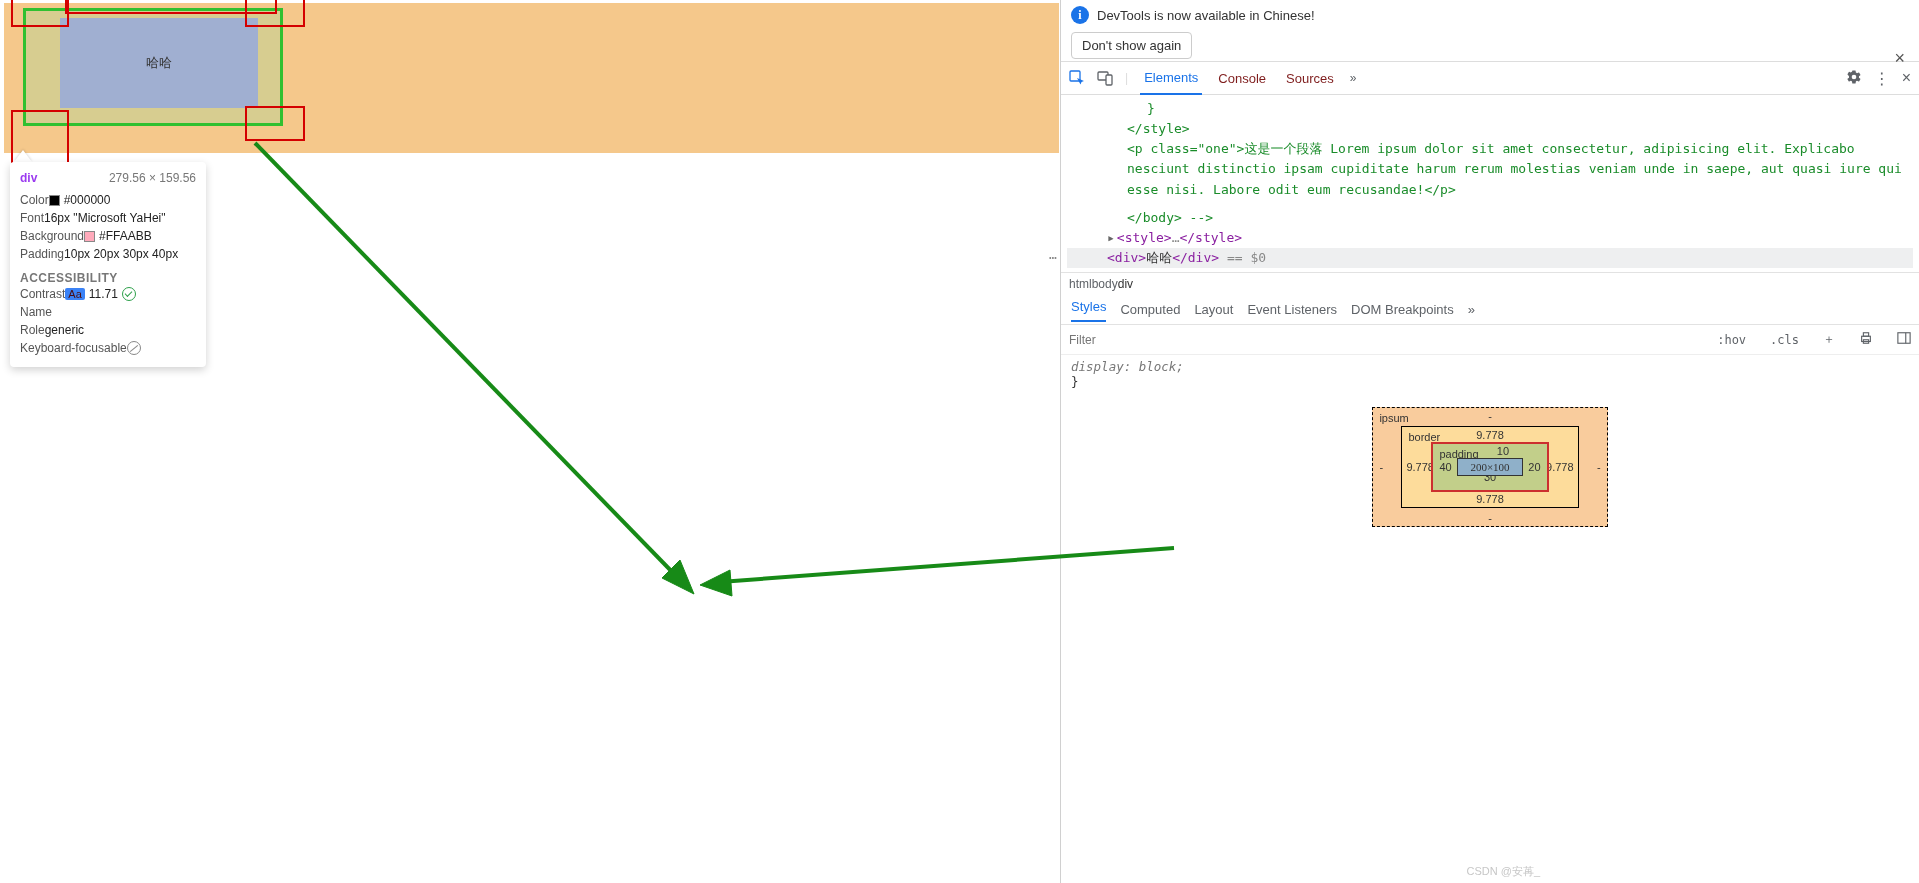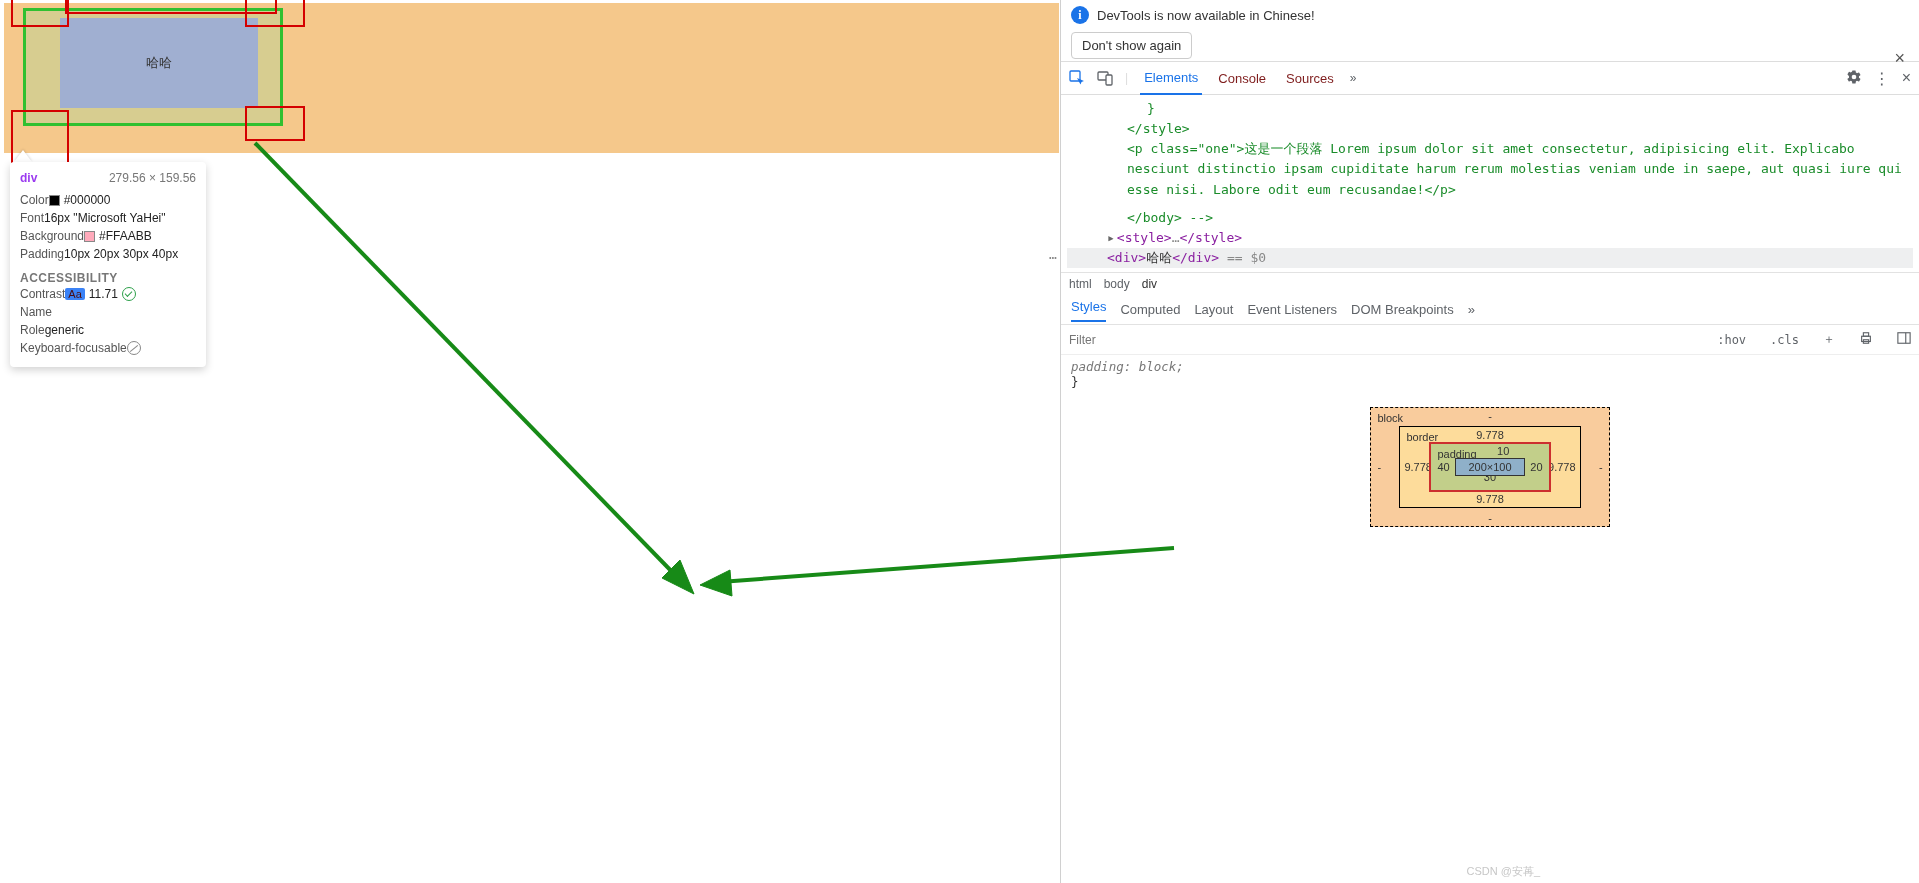--- a/index.html
+++ b/index.html
@@ -57,37 +57,37 @@
   .dom-tree { flex: 0 0 auto; font-family: Consolas, Menlo, monospace; font-size: 13px; padding: 4px 6px; color: #333; line-height: 1.55; }
   .dom-tree .t { color: #8a1fa0; }
   .dom-tree .c { color: #1a8c2a; }
   .dom-tree .gray { color: #888; }
   .dom-tree .ln { padding-left: 20px; }
   .dom-tree .l2 { padding-left: 40px; }
   .dom-tree .l3 { padding-left: 60px; }
   .dom-tree .l4 { padding-left: 80px; }
   .dom-sel { background: #eeeff0; position: relative; }
   .dom-tree .tri { color: #666; margin-right: 2px; }
-  .breadcrumb { border-top: 1px solid #e2e2e2; padding: 4px 8px; font-size: 12px; color: #5f6368; display: flex; gap: 12px; }
+  .breadcrumb { border-top: 1px solid #e2e2e2; padding: 4px 8px; font-size: 12px; color: #5f6368; display: flex; }
   .breadcrumb .cur { color: #333; }
   .styles-tabs { display: flex; gap: 14px; border-bottom: 1px solid #e2e2e2; padding: 0 10px; height: 30px; align-items: center; font-size: 13px; color: #5f6368; }
   .styles-tabs .active { color: #1a73e8; border-bottom: 2px solid #1a73e8; padding-bottom: 6px; margin-bottom: -1px; }
   .filter-row { display: flex; align-items: center; border-bottom: 1px solid #eee; height: 30px; padding: 0 8px; gap: 24px; color: #5f6368; font-size: 12px; }
   .filter-row input { border: none; flex: 1; font-size: 12px; color: #555; outline: none; }
   .filter-row .mono { font-family: Consolas, monospace; }
   .filter-row .ico { cursor: pointer; }
   .style-body { font-family: Consolas, monospace; font-size: 12.5px; color: #555; padding: 4px 10px; font-style: italic; }
   .style-body .prop { color: #777; }
   .box-model { display: flex; justify-content: center; padding: 14px 0 8px; }
   .bm-margin { border: 1px dashed #000; background: #f9cc9d; padding: 18px 28px; position: relative; font-family: Arial; font-size: 11px; color: #333; }
   .bm-lbl { position: absolute; top: 4px; left: 6px; font-size: 11px; }
   .bm-val { position: absolute; }
   .bm-border { border: 1px solid #000; background: #fddc9b; padding: 16px 30px; position: relative; }
   .bm-padding { border: 1px dashed #000; background: #c2cf8a; padding: 14px 24px; position: relative; }
-  .bm-content { border: 1px solid #333; background: #8fb0c9; padding: 2px 12px; position: relative; text-align: center; }
+  .bm-content { border: 1px solid #333; background: #8fb0c9; padding: 2px 12px; position: relative; text-align: center; font-family: Liberation Serif, serif; }
   .redsel { outline: 2px solid #cc2f2f; outline-offset: -1px; }
 </style>
 </head>
 <body>
 
 <div class="left-pane">
   <div class="orange-band"></div>
   <div class="insp">
     <div class="green"></div>
     <div class="content">
@@ -237,27 +237,27 @@
           <rect x="5" y="2" width="6" height="4"></rect>
           <rect x="5" y="10" width="6" height="4"></rect>
         </svg></span>
     <span class="ico"><svg width="14" height="14" viewBox="0 0 16 16" fill="none" stroke="#5f6368" stroke-width="1.3">
           <rect x="1" y="2" width="14" height="12"></rect>
           <line x1="10" y1="2" x2="10" y2="14"></line>
         </svg></span>
   </div>
 
   <div class="style-body">
-    <span class="prop">padding: block;</span>
+    <span class="prop">display: block;</span>
     <div style="font-style:normal;color:#333">}</div>
   </div>
 
   <div class="box-model">
     <div class="bm-margin">
-      <span class="bm-lbl">block</span>
+      <span class="bm-lbl">ipsum</span>
       <span class="bm-val" style="top:2px;left:50%;transform:translateX(-50%)">-</span>
       <span class="bm-val" style="bottom:2px;left:50%;transform:translateX(-50%)">-</span>
       <span class="bm-val" style="left:6px;top:50%;transform:translateY(-50%)">-</span>
       <span class="bm-val" style="right:6px;top:50%;transform:translateY(-50%)">-</span>
       <div class="bm-border">
         <span class="bm-lbl">border</span>
         <span class="bm-val" style="top:2px;left:50%;transform:translateX(-50%)">9.778</span>
         <span class="bm-val" style="bottom:2px;left:50%;transform:translateX(-50%)">9.778</span>
         <span class="bm-val" style="left:4px;top:50%;transform:translateY(-50%)">9.778</span>
         <span class="bm-val" style="right:4px;top:50%;transform:translateY(-50%)">9.778</span>

